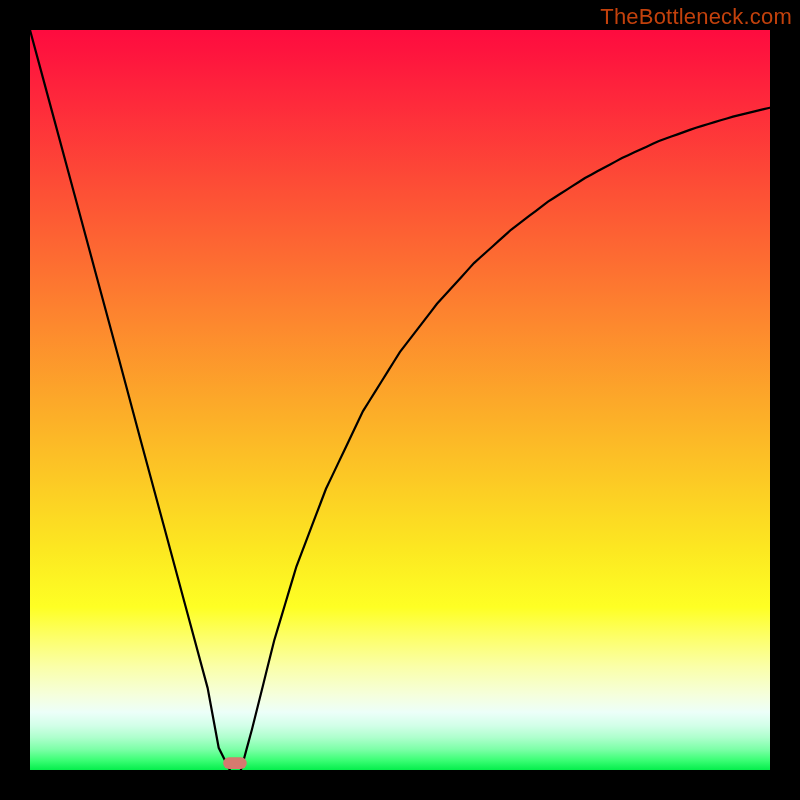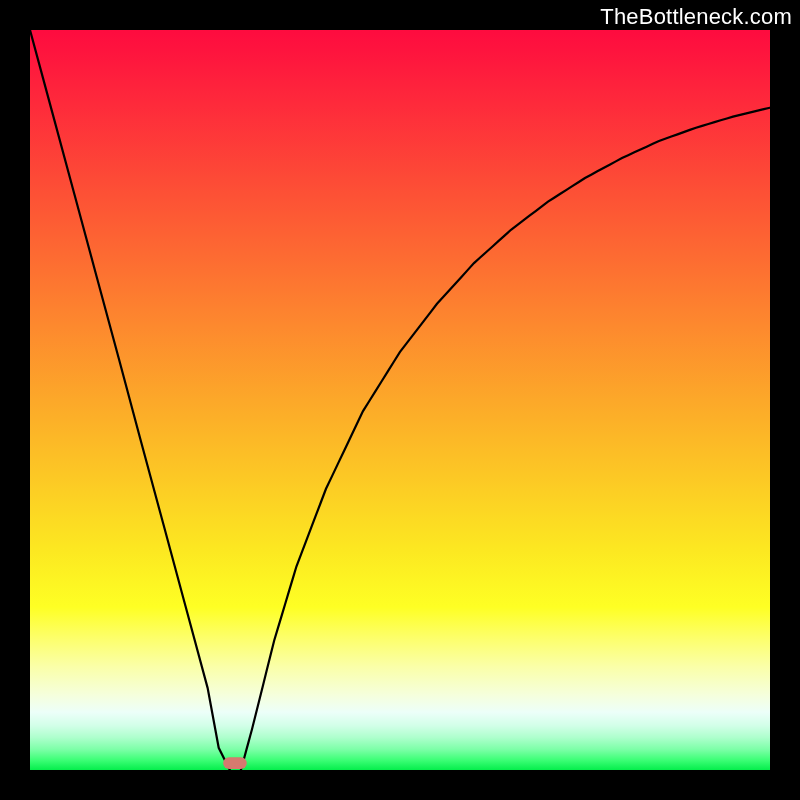--- a/index.html
+++ b/index.html
@@ -23,21 +23,21 @@
     position: absolute;
     left: 30px;
     top: 30px;
     width: 740px;
     height: 740px;
   }
   .watermark {
     position: absolute;
     top: 4px;
     right: 8px;
-    color: #ffffff;
+    color: #c2410c;
     font-size: 22px;
     font-weight: 500;
     letter-spacing: 0.2px;
     text-align: center;
   }
   svg { display: block; }
 </style>
 </head>
 <body>
 

